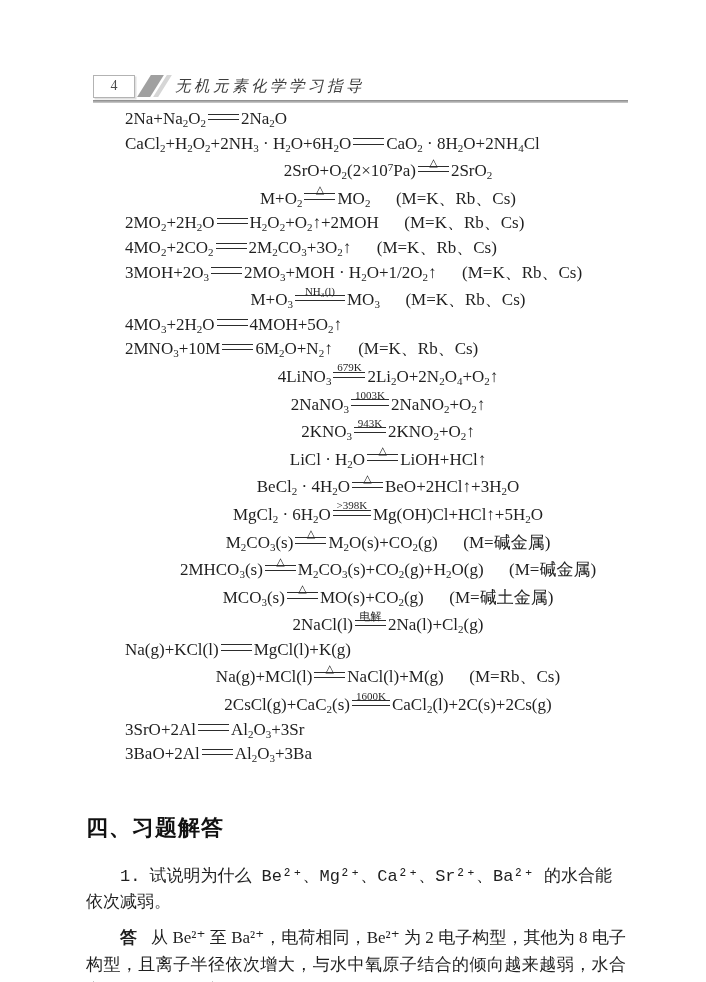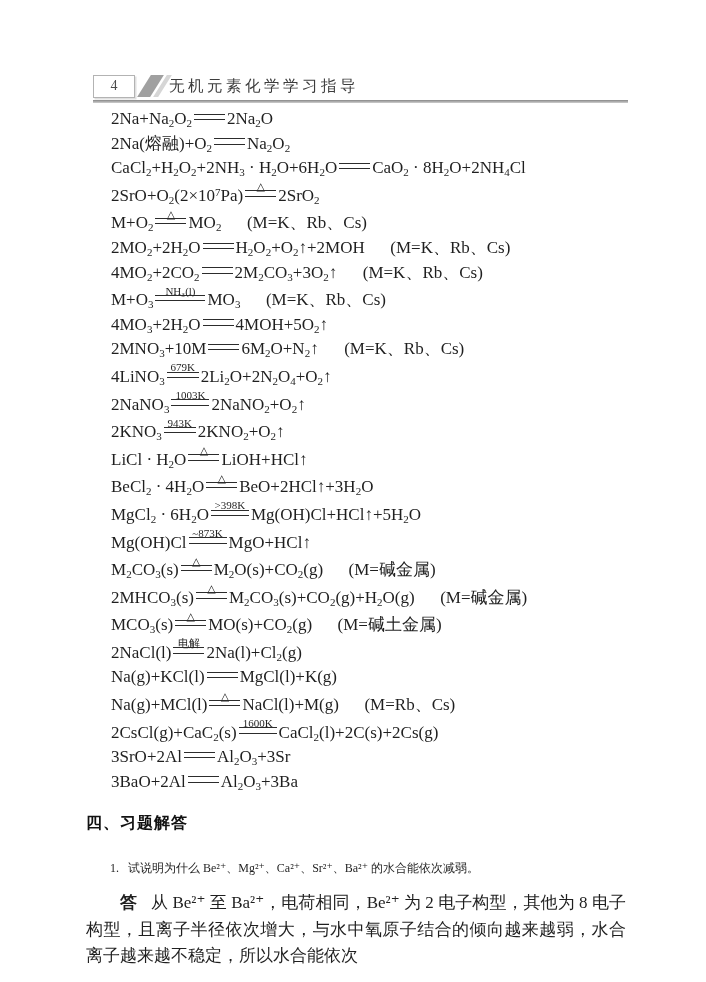--- a/index.html
+++ b/index.html
@@ -16,54 +16,54 @@
     width:40px; height:21px; border:1px solid #b3b3b3; background:#fff;
     box-shadow:1.5px 1.5px 0 #e0e0e0;
     display:flex; align-items:center; justify-content:center;
     font-size:14px; color:#4a4a4a;
   }
   .stripes { display:flex; align-items:center; margin-left:9px; height:22px; }
   .stripe { display:inline-block; height:22px; transform:skewX(-32deg); }
   .stripe.s1 { width:13px; background:#a0a0a0; }
   .stripe.s2 { width:5px;  background:#d6d6d6; margin-left:3px; }
   .running-title {
-    margin-left:4px; font-size:15.5px;
+    margin-left:10px; font-style:italic; font-size:15.5px;
     letter-spacing:3.5px; color:#3c3c3c;
   }
   .header-rule {
     position:absolute; top:100px; left:93px; right:78px; height:2.5px;
     background:linear-gradient(180deg,#878787,#cfcfcf);
   }
 
   
-  .equations { position:absolute; top:107px; left:111px; right:55px; }
+  .equations { position:absolute; top:107px; left:125px; right:55px; }
   .eq-line { font-size:17px; line-height:24.6px; white-space:pre; }
-  .eq-line.spaced { margin-top:3px; }
+  .eq-line.spaced { margin-top:3px;text-align:center; }
   .eq-line sub { font-size:11px; line-height:0; vertical-align:-3px; }
   .eq-line sup { font-size:11px; line-height:0; vertical-align:5px; }
   .eq-sign {
     position:relative; display:inline-block; vertical-align:4px;
     min-width:31px; margin:0 2px;
   }
   .eq-sign .bar {
     display:block; height:4.4px;
     border-top:1.6px solid #2c2c2c; border-bottom:1.6px solid #2c2c2c;
   }
   .eq-sign .cond {
     position:absolute; left:50%; bottom:4.5px; transform:translateX(-50%);
     font-size:11px; line-height:1; white-space:nowrap; color:#262626;
   }
 
   
   .answers { position:absolute; top:813px; left:86px; right:80px; }
   .sec-heading {
     margin:0 0 21px 0; font-family:"Liberation Sans","DejaVu Sans",sans-serif;
-    font-weight:700; font-size:16px; color:#111; letter-spacing:1px;
+    font-weight:700; font-size:22px; color:#111; letter-spacing:1px;
   }
-  .question { margin:0 0 9px 0; font-size:12px; line-height:26px; text-indent:2em; }
+  .question { margin:0 0 9px 0; font-size:17px; line-height:26px; text-indent:2em;font-family:Liberation Mono, monospace; }
   .question .qnum { margin-right:9px; }
   .answer { margin:0; font-size:17px; line-height:26.5px; text-align:justify; text-indent:2em; }
   .ans-label {
     font-family:"Liberation Sans","DejaVu Sans",sans-serif;
     font-weight:700; margin-right:14px;
   }
 </style>
 </head>
 <body>
 
@@ -76,36 +76,35 @@
     <span class="stripes">
       <span class="stripe s1"></span>
       <span class="stripe s2"></span>
     </span>
     <div class="running-title">无机元素化学学习指导</div>
   </div>
   <div class="header-rule"></div>
 
   <main class="equations" id="equations">
       <div class="eq-line"><span>2Na+Na</span><sub>2</sub><span>O</span><sub>2</sub><span class="eq-sign"><span class="bar"></span></span><span>2Na</span><sub>2</sub><span>O</span></div>
-      <div class="eq-line"><span>2Na(熔融)+O</span><sub>2</sub><span class="eq-sign"><span class="bar"></span></span><span>Na</span><sub>2</sub><span>O</span><sub>2</sub></div>
       <div class="eq-line"><span>CaCl</span><sub>2</sub><span>+H</span><sub>2</sub><span>O</span><sub>2</sub><span>+2NH</span><sub>3</sub><span> · H</span><sub>2</sub><span>O+6H</span><sub>2</sub><span>O</span><span class="eq-sign"><span class="bar"></span></span><span>CaO</span><sub>2</sub><span> · 8H</span><sub>2</sub><span>O+2NH</span><sub>4</sub><span>Cl</span></div>
       <div class="eq-line spaced"><span>2SrO+O</span><sub>2</sub><span>(2×10</span><sup>7</sup><span>Pa)</span><span class="eq-sign" style="min-width: 31px;"><span class="cond">△</span><span class="bar"></span></span><span>2SrO</span><sub>2</sub></div>
       <div class="eq-line spaced"><span>M+O</span><sub>2</sub><span class="eq-sign" style="min-width: 31px;"><span class="cond">△</span><span class="bar"></span></span><span>MO</span><sub>2</sub><span>      (M=K、Rb、Cs)</span></div>
       <div class="eq-line"><span>2MO</span><sub>2</sub><span>+2H</span><sub>2</sub><span>O</span><span class="eq-sign"><span class="bar"></span></span><span>H</span><sub>2</sub><span>O</span><sub>2</sub><span>+O</span><sub>2</sub><span>↑+2MOH</span><span>      (M=K、Rb、Cs)</span></div>
       <div class="eq-line"><span>4MO</span><sub>2</sub><span>+2CO</span><sub>2</sub><span class="eq-sign"><span class="bar"></span></span><span>2M</span><sub>2</sub><span>CO</span><sub>3</sub><span>+3O</span><sub>2</sub><span>↑</span><span>      (M=K、Rb、Cs)</span></div>
+      <div class="eq-line"><span>3MOH+2O</span><sub>3</sub><span class="eq-sign"><span class="bar"></span></span><span>2MO</span><sub>3</sub><span>+MOH · H</span><sub>2</sub><span>O+1/2O</span><sub>2</sub><span>↑</span><span>      (M=K、Rb、Cs)</span></div>
       <div class="eq-line spaced"><span>M+O</span><sub>3</sub><span class="eq-sign" style="min-width: 50px; text-decoration: underline;"><span class="cond">NH₃(l)</span><span class="bar"></span></span><span>MO</span><sub>3</sub><span>      (M=K、Rb、Cs)</span></div>
       <div class="eq-line"><span>4MO</span><sub>3</sub><span>+2H</span><sub>2</sub><span>O</span><span class="eq-sign"><span class="bar"></span></span><span>4MOH+5O</span><sub>2</sub><span>↑</span></div>
       <div class="eq-line"><span>2MNO</span><sub>3</sub><span>+10M</span><span class="eq-sign"><span class="bar"></span></span><span>6M</span><sub>2</sub><span>O+N</span><sub>2</sub><span>↑</span><span>      (M=K、Rb、Cs)</span></div>
       <div class="eq-line spaced"><span>4LiNO</span><sub>3</sub><span class="eq-sign" style="min-width: 32px;"><span class="cond">679K</span><span class="bar"></span></span><span>2Li</span><sub>2</sub><span>O+2N</span><sub>2</sub><span>O</span><sub>4</sub><span>+O</span><sub>2</sub><span>↑</span></div>
       <div class="eq-line spaced"><span>2NaNO</span><sub>3</sub><span class="eq-sign" style="min-width: 38px; text-decoration: underline;"><span class="cond">1003K</span><span class="bar"></span></span><span>2NaNO</span><sub>2</sub><span>+O</span><sub>2</sub><span>↑</span></div>
       <div class="eq-line spaced"><span>2KNO</span><sub>3</sub><span class="eq-sign" style="min-width: 32px;"><span class="cond">943K</span><span class="bar"></span></span><span>2KNO</span><sub>2</sub><span>+O</span><sub>2</sub><span>↑</span></div>
       <div class="eq-line spaced"><span>LiCl · H</span><sub>2</sub><span>O</span><span class="eq-sign" style="min-width: 31px;"><span class="cond">△</span><span class="bar"></span></span><span>LiOH+HCl↑</span></div>
       <div class="eq-line spaced"><span>BeCl</span><sub>2</sub><span> · 4H</span><sub>2</sub><span>O</span><span class="eq-sign" style="min-width: 31px;"><span class="cond">△</span><span class="bar"></span></span><span>BeO+2HCl↑+3H</span><sub>2</sub><span>O</span></div>
       <div class="eq-line spaced"><span>MgCl</span><sub>2</sub><span> · 6H</span><sub>2</sub><span>O</span><span class="eq-sign" style="min-width: 38px; text-decoration: underline;"><span class="cond">&gt;398K</span><span class="bar"></span></span><span>Mg(OH)Cl+HCl↑+5H</span><sub>2</sub><span>O</span></div>
-      <div class="eq-line spaced"><span>Mg(OH)Cl</span><span class="eq-sign" style="min-width: 38px;"><span class="cond">~873K</span><span class="bar"></span></span><span>MgO+HCl↑</span></div>
       <div class="eq-line spaced"><span>M</span><sub>2</sub><span>CO</span><sub>3</sub><span>(s)</span><span class="eq-sign" style="min-width: 31px;"><span class="cond">△</span><span class="bar"></span></span><span>M</span><sub>2</sub><span>O(s)+CO</span><sub>2</sub><span>(g)</span><span>      (M=碱金属)</span></div>
       <div class="eq-line spaced"><span>2MHCO</span><sub>3</sub><span>(s)</span><span class="eq-sign" style="min-width: 31px;"><span class="cond">△</span><span class="bar"></span></span><span>M</span><sub>2</sub><span>CO</span><sub>3</sub><span>(s)+CO</span><sub>2</sub><span>(g)+H</span><sub>2</sub><span>O(g)</span><span>      (M=碱金属)</span></div>
       <div class="eq-line spaced"><span>MCO</span><sub>3</sub><span>(s)</span><span class="eq-sign" style="min-width: 31px;"><span class="cond">△</span><span class="bar"></span></span><span>MO(s)+CO</span><sub>2</sub><span>(g)</span><span>      (M=碱土金属)</span></div>
       <div class="eq-line spaced"><span>2NaCl(l)</span><span class="eq-sign" style="min-width: 31px;"><span class="cond">电解</span><span class="bar"></span></span><span>2Na(l)+Cl</span><sub>2</sub><span>(g)</span></div>
       <div class="eq-line"><span>Na(g)+KCl(l)</span><span class="eq-sign"><span class="bar"></span></span><span>MgCl(l)+K(g)</span></div>
       <div class="eq-line spaced"><span>Na(g)+MCl(l)</span><span class="eq-sign" style="min-width: 31px;"><span class="cond">△</span><span class="bar"></span></span><span>NaCl(l)+M(g)</span><span>      (M=Rb、Cs)</span></div>
       <div class="eq-line spaced"><span>2CsCl(g)+CaC</span><sub>2</sub><span>(s)</span><span class="eq-sign" style="min-width: 38px;"><span class="cond">1600K</span><span class="bar"></span></span><span>CaCl</span><sub>2</sub><span>(l)+2C(s)+2Cs(g)</span></div>
       <div class="eq-line"><span>3SrO+2Al</span><span class="eq-sign"><span class="bar"></span></span><span>Al</span><sub>2</sub><span>O</span><sub>3</sub><span>+3Sr</span></div>
       <div class="eq-line"><span>3BaO+2Al</span><span class="eq-sign"><span class="bar"></span></span><span>Al</span><sub>2</sub><span>O</span><sub>3</sub><span>+3Ba</span></div>
     </main>

